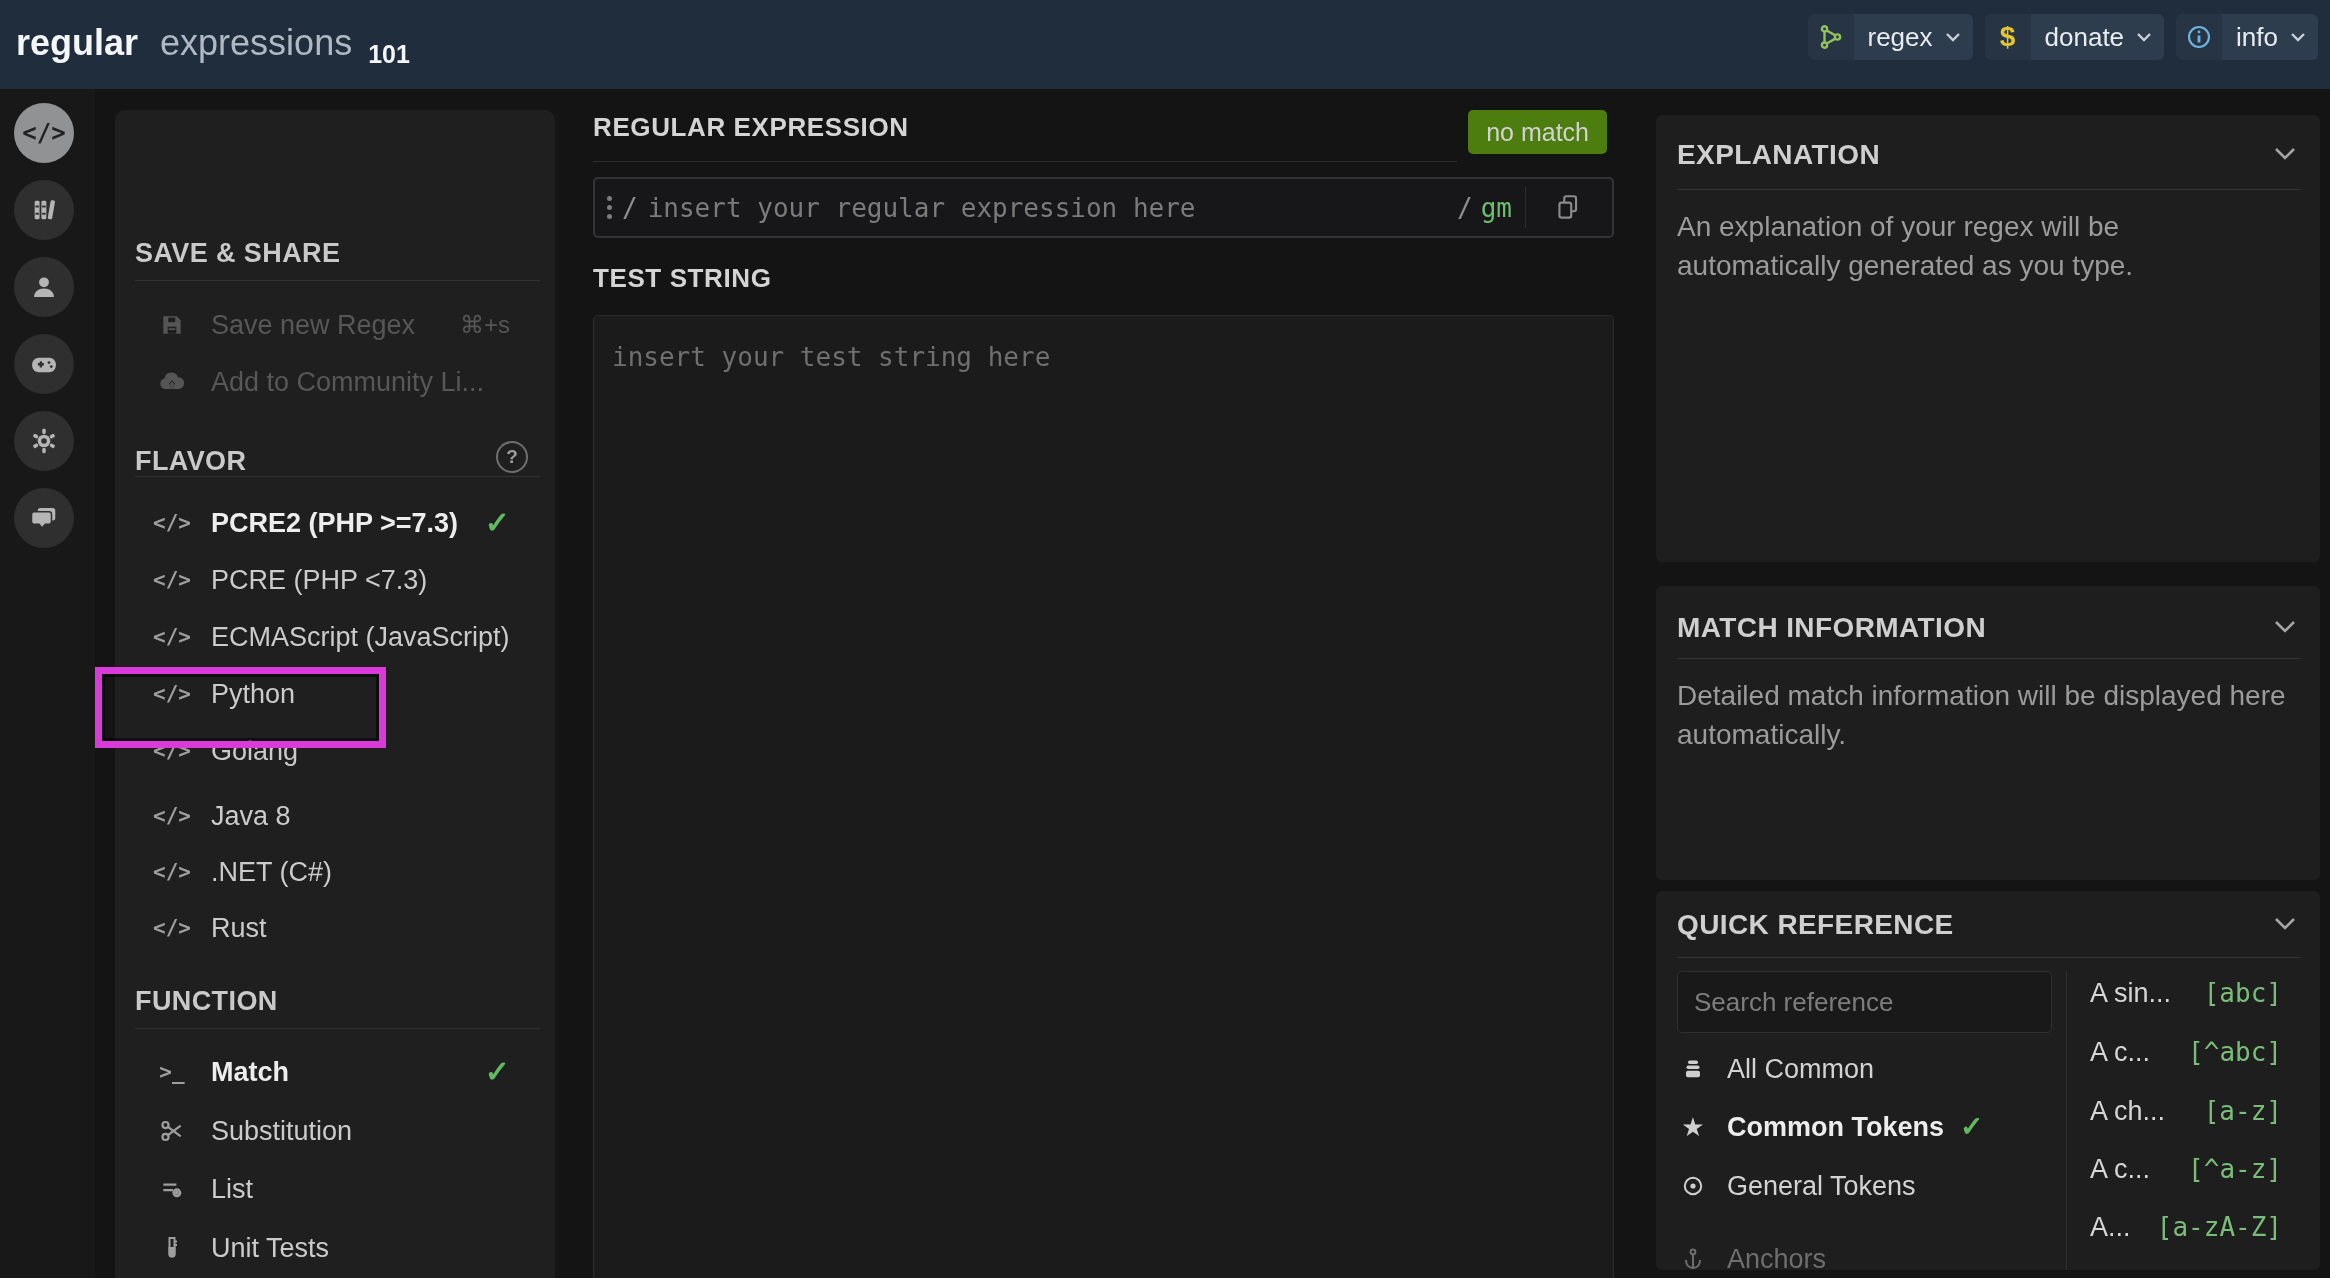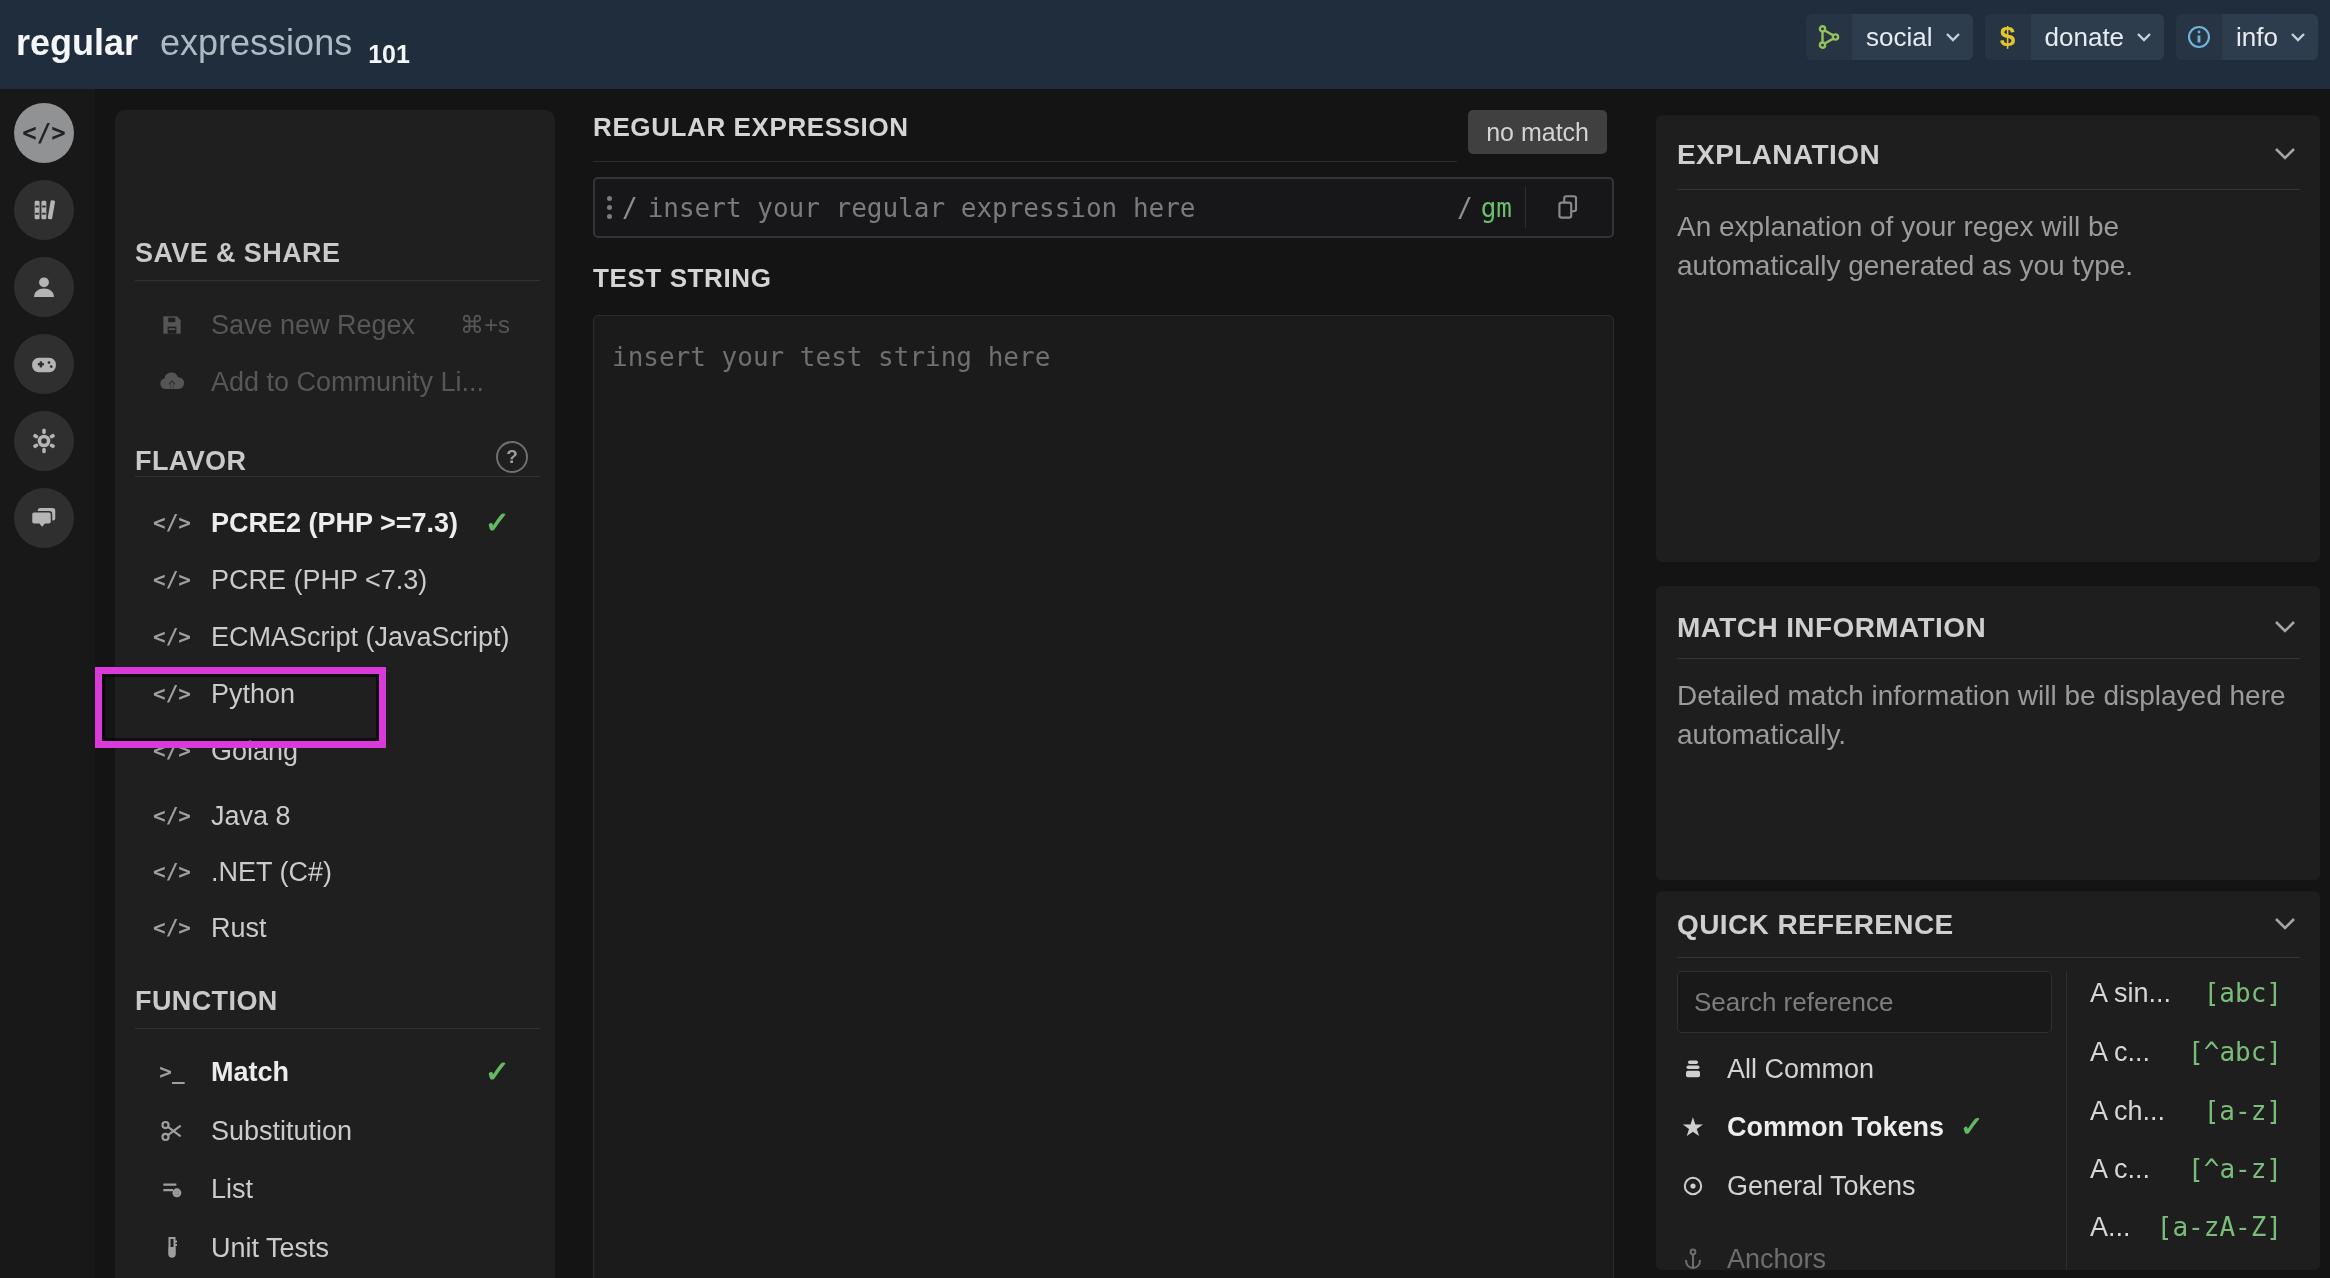--- a/index.html
+++ b/index.html
@@ -44,21 +44,21 @@
   .help{position:absolute;right:27px;top:331px;width:28px;height:28px;border:2px solid #6f6f6f;border-radius:50%;
         color:#9e9e9e;font-size:19px;font-weight:700;display:flex;align-items:center;justify-content:center;cursor:pointer;}
 
   
   .hl-box{position:absolute;left:95px;top:667px;width:291px;height:81px;border:7px solid #d93ad9;
           box-sizing:border-box;box-shadow:inset 0 0 0 3px rgba(0,0,0,.55);z-index:30;pointer-events:none;}
 
   
   .m-title{position:absolute;font-size:26px;font-weight:700;color:#d4d4d4;letter-spacing:.6px;}
   .m-div{position:absolute;height:1px;background:#2d2d2d;}
-  .badge{position:absolute;right:723px;top:110px;height:44px;background:#404040;border-radius:5px;
+  .badge{position:absolute;right:723px;top:110px;height:44px;background:#4d7c0f;border-radius:5px;
          color:#d3d3d3;font-size:25px;display:flex;align-items:center;padding:0 18px;}
   .re-box{position:absolute;left:593px;top:177px;width:1021px;height:61px;background:#17171a;
           border:2px solid #343438;border-radius:5px;box-sizing:border-box;display:flex;align-items:center;
           padding:0 100px 0 12px;cursor:text;}
   .re-dots{display:flex;flex-direction:column;gap:4px;margin-right:10px;}
   .re-dots i{width:5px;height:5px;border-radius:50%;background:#7c7c7c;}
   .re-delim{color:#8f8f8f;font-size:26px;}
   .re-ph{color:#7b7b7b;font-size:26px;margin-left:10px;white-space:nowrap;}
   .re-flags-wrap{margin-left:auto;display:flex;align-items:center;}
   .re-flags{color:#6cbf6c;font-size:26px;margin-left:8px;}
@@ -109,21 +109,21 @@
     <div class="nav-right">
       <div class="nav-btn">
         <span class="nav-ic">
           <svg width="26" height="26" viewBox="0 0 24 24" fill="none" stroke="#93c15c" stroke-width="2.2">
             <circle cx="6" cy="4.5" r="2.4"></circle>
               <circle cx="6" cy="19.5" r="2.4"></circle>
               <circle cx="18" cy="12" r="2.4"></circle>
             <path d="M6 7v10M8 6l8 4.5M8 18l8-4.5"></path>
           </svg>
         </span>
-        <span class="nav-lbl">social</span>
+        <span class="nav-lbl">regex</span>
         <span class="nav-chev">
           <svg width="16" height="10" viewBox="0 0 16 10" fill="none" stroke="#c6d0d8" stroke-width="2.4">
               <path d="M2 2l6 6 6-6"></path>
             </svg>
         </span>
       </div>
       <div class="nav-btn">
         <span class="nav-ic" style="color:#e3c52f;font-size:28px;font-weight:700;">$</span>
         <span class="nav-lbl">donate</span>
         <span class="nav-chev">

